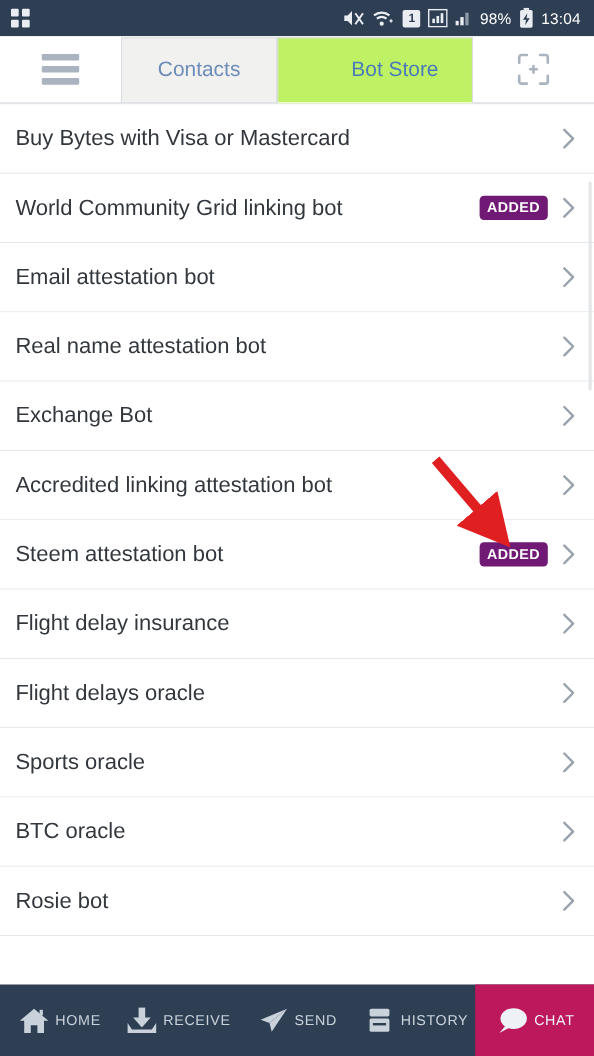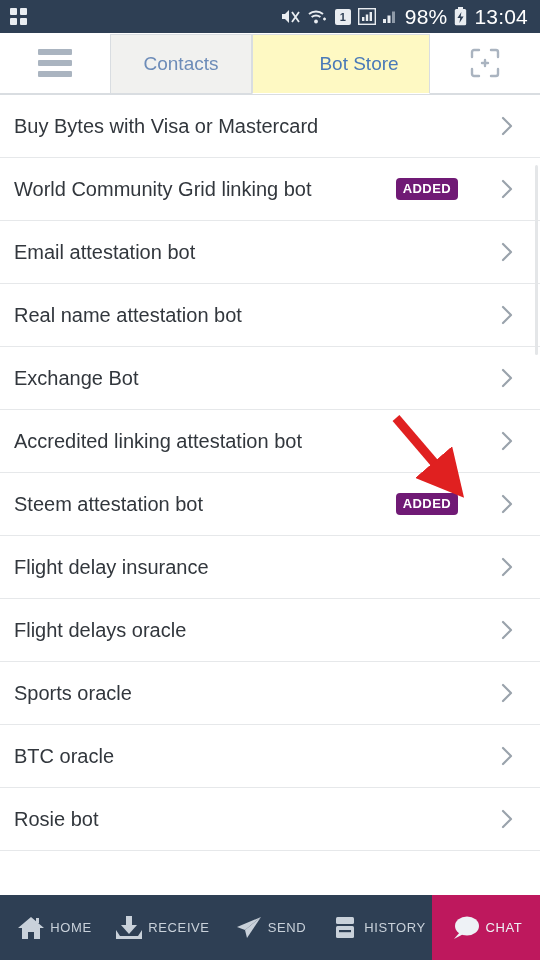--- a/index.html
+++ b/index.html
@@ -17,21 +17,21 @@
     display:flex; align-items:center;
     padding:0 12px 0 10px;
     color:#ffffff;
   }
   .status-left { display:flex; align-items:center; }
   .grid-icon { display:grid; grid-template-columns:7px 7px; grid-template-rows:7px 7px; gap:3px; }
   .grid-icon i { display:block; width:7px; height:7px; background:#e9edf1; border-radius:1px; }
   .status-right { margin-left:auto; display:flex; align-items:center; gap:7px; }
   .sicon { display:flex; align-items:center; justify-content:center; }
   .sicon svg { display:block; }
-  .status-text { font-size:21px; letter-spacing:.2px; color:#fff; }
+  .status-text { font-size:14px; letter-spacing:.2px; color:#fff; }
   .sim-box {
     width:16px; height:16px; background:#e9edf1; color:#2e3f54;
     font-size:11px; font-weight:bold; border-radius:2px;
     display:flex; align-items:center; justify-content:center;
   }
 
   
   .tabbar {
     height:62px; background:#ffffff;
     display:flex; align-items:stretch;
@@ -49,36 +49,36 @@
   .tab {
     flex:1; display:flex; align-items:center; justify-content:center;
     font-size:19px; color:#6d8cb8;
     cursor:pointer;
     border:1px solid #d9dde1;
     border-bottom:1px solid #d9dde1;
     background:#f1f1ef;
     margin-top:1px;
   }
   .tab.active {
-    background:#fef9c3;
+    background:#bef264;
     border-bottom:1px solid #ffffff;
     color:#4a7ab8;
     padding-left:36px;
   }
 
   
   .list {
     position:absolute; top:95px; left:0; right:0; bottom:65px;
     background:#fff; overflow:hidden;
   }
   .row {
     height:63px; display:flex; align-items:center;
-    padding:0 24px 0 14px;
+    padding:0 14px 0 14px;
     border-bottom:1px solid #e6e8ea;
-    background:#fff; cursor:pointer;gap:30px;
+    background:#fff; cursor:pointer;
   }
   .row-label {
     font-size:20px; color:#32373d; flex:1;
     white-space:nowrap; overflow:hidden;
   }
   .badge {
     background:#701a75; color:#ffffff;
     font-size:13px; font-weight:bold; letter-spacing:.4px;
     padding:3px 7px 4px; border-radius:4px;
     margin-right:10px;

